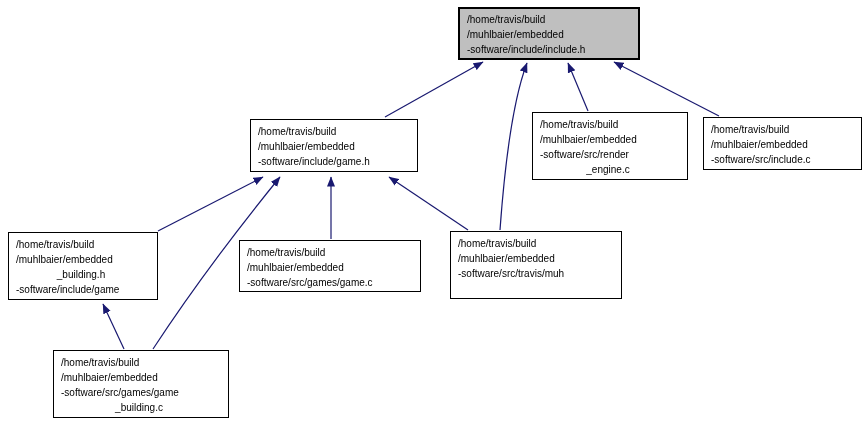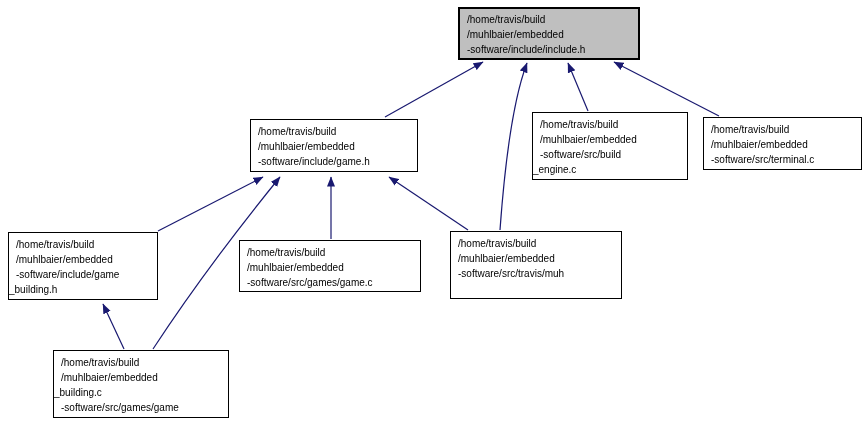--- a/index.html
+++ b/index.html
@@ -26,21 +26,21 @@
     border:2px solid #000000;
     padding-top:3px;
   }
   .node .ln{
     padding-left:7px;
     padding-right:4px;
     white-space:nowrap;
   }
   .node .ln.center{
     padding-left:0;
-    text-align:left;
+    text-align:center;
   }
 </style>
 </head>
 <body>
 
 <div id="canvas">
 
   <svg id="edges" width="867" height="427" viewBox="0 0 867 427" xmlns="http://www.w3.org/2000/svg">
     <defs>
       <marker id="arrow" markerWidth="11" markerHeight="9" refX="9.5" refY="4.5" orient="auto" markerUnits="userSpaceOnUse">
@@ -68,49 +68,49 @@
 
   <div class="node" style="left:250px;top:119px;width:168px;height:53px;">
     <div class="ln">/home/travis/build</div>
     <div class="ln">/muhlbaier/embedded</div>
     <div class="ln">-software/include/game.h</div>
   </div>
 
   <div class="node" style="left:532px;top:112px;width:156px;height:68px;">
     <div class="ln">/home/travis/build</div>
     <div class="ln">/muhlbaier/embedded</div>
-    <div class="ln">-software/src/build</div>
+    <div class="ln">-software/src/render</div>
     <div class="ln center">_engine.c</div>
   </div>
 
   <div class="node" style="left:703px;top:117px;width:159px;height:53px;">
     <div class="ln">/home/travis/build</div>
     <div class="ln">/muhlbaier/embedded</div>
-    <div class="ln">-software/src/terminal.c</div>
+    <div class="ln">-software/src/include.c</div>
   </div>
 
   <div class="node" style="left:8px;top:232px;width:150px;height:68px;">
     <div class="ln">/home/travis/build</div>
     <div class="ln">/muhlbaier/embedded</div>
+    <div class="ln center">_building.h</div>
     <div class="ln">-software/include/game</div>
-    <div class="ln center">_building.h</div>
   </div>
 
   <div class="node" style="left:239px;top:240px;width:182px;height:52px;">
     <div class="ln">/home/travis/build</div>
     <div class="ln">/muhlbaier/embedded</div>
     <div class="ln">-software/src/games/game.c</div>
   </div>
 
   <div class="node" style="left:450px;top:231px;width:172px;height:68px;">
     <div class="ln">/home/travis/build</div>
     <div class="ln">/muhlbaier/embedded</div>
     <div class="ln">-software/src/travis/muh</div>
   </div>
 
   <div class="node" style="left:53px;top:350px;width:176px;height:68px;">
     <div class="ln">/home/travis/build</div>
     <div class="ln">/muhlbaier/embedded</div>
+    <div class="ln">-software/src/games/game</div>
     <div class="ln center">_building.c</div>
-    <div class="ln">-software/src/games/game</div>
   </div>
 
 </div>
 
 </body></html>

